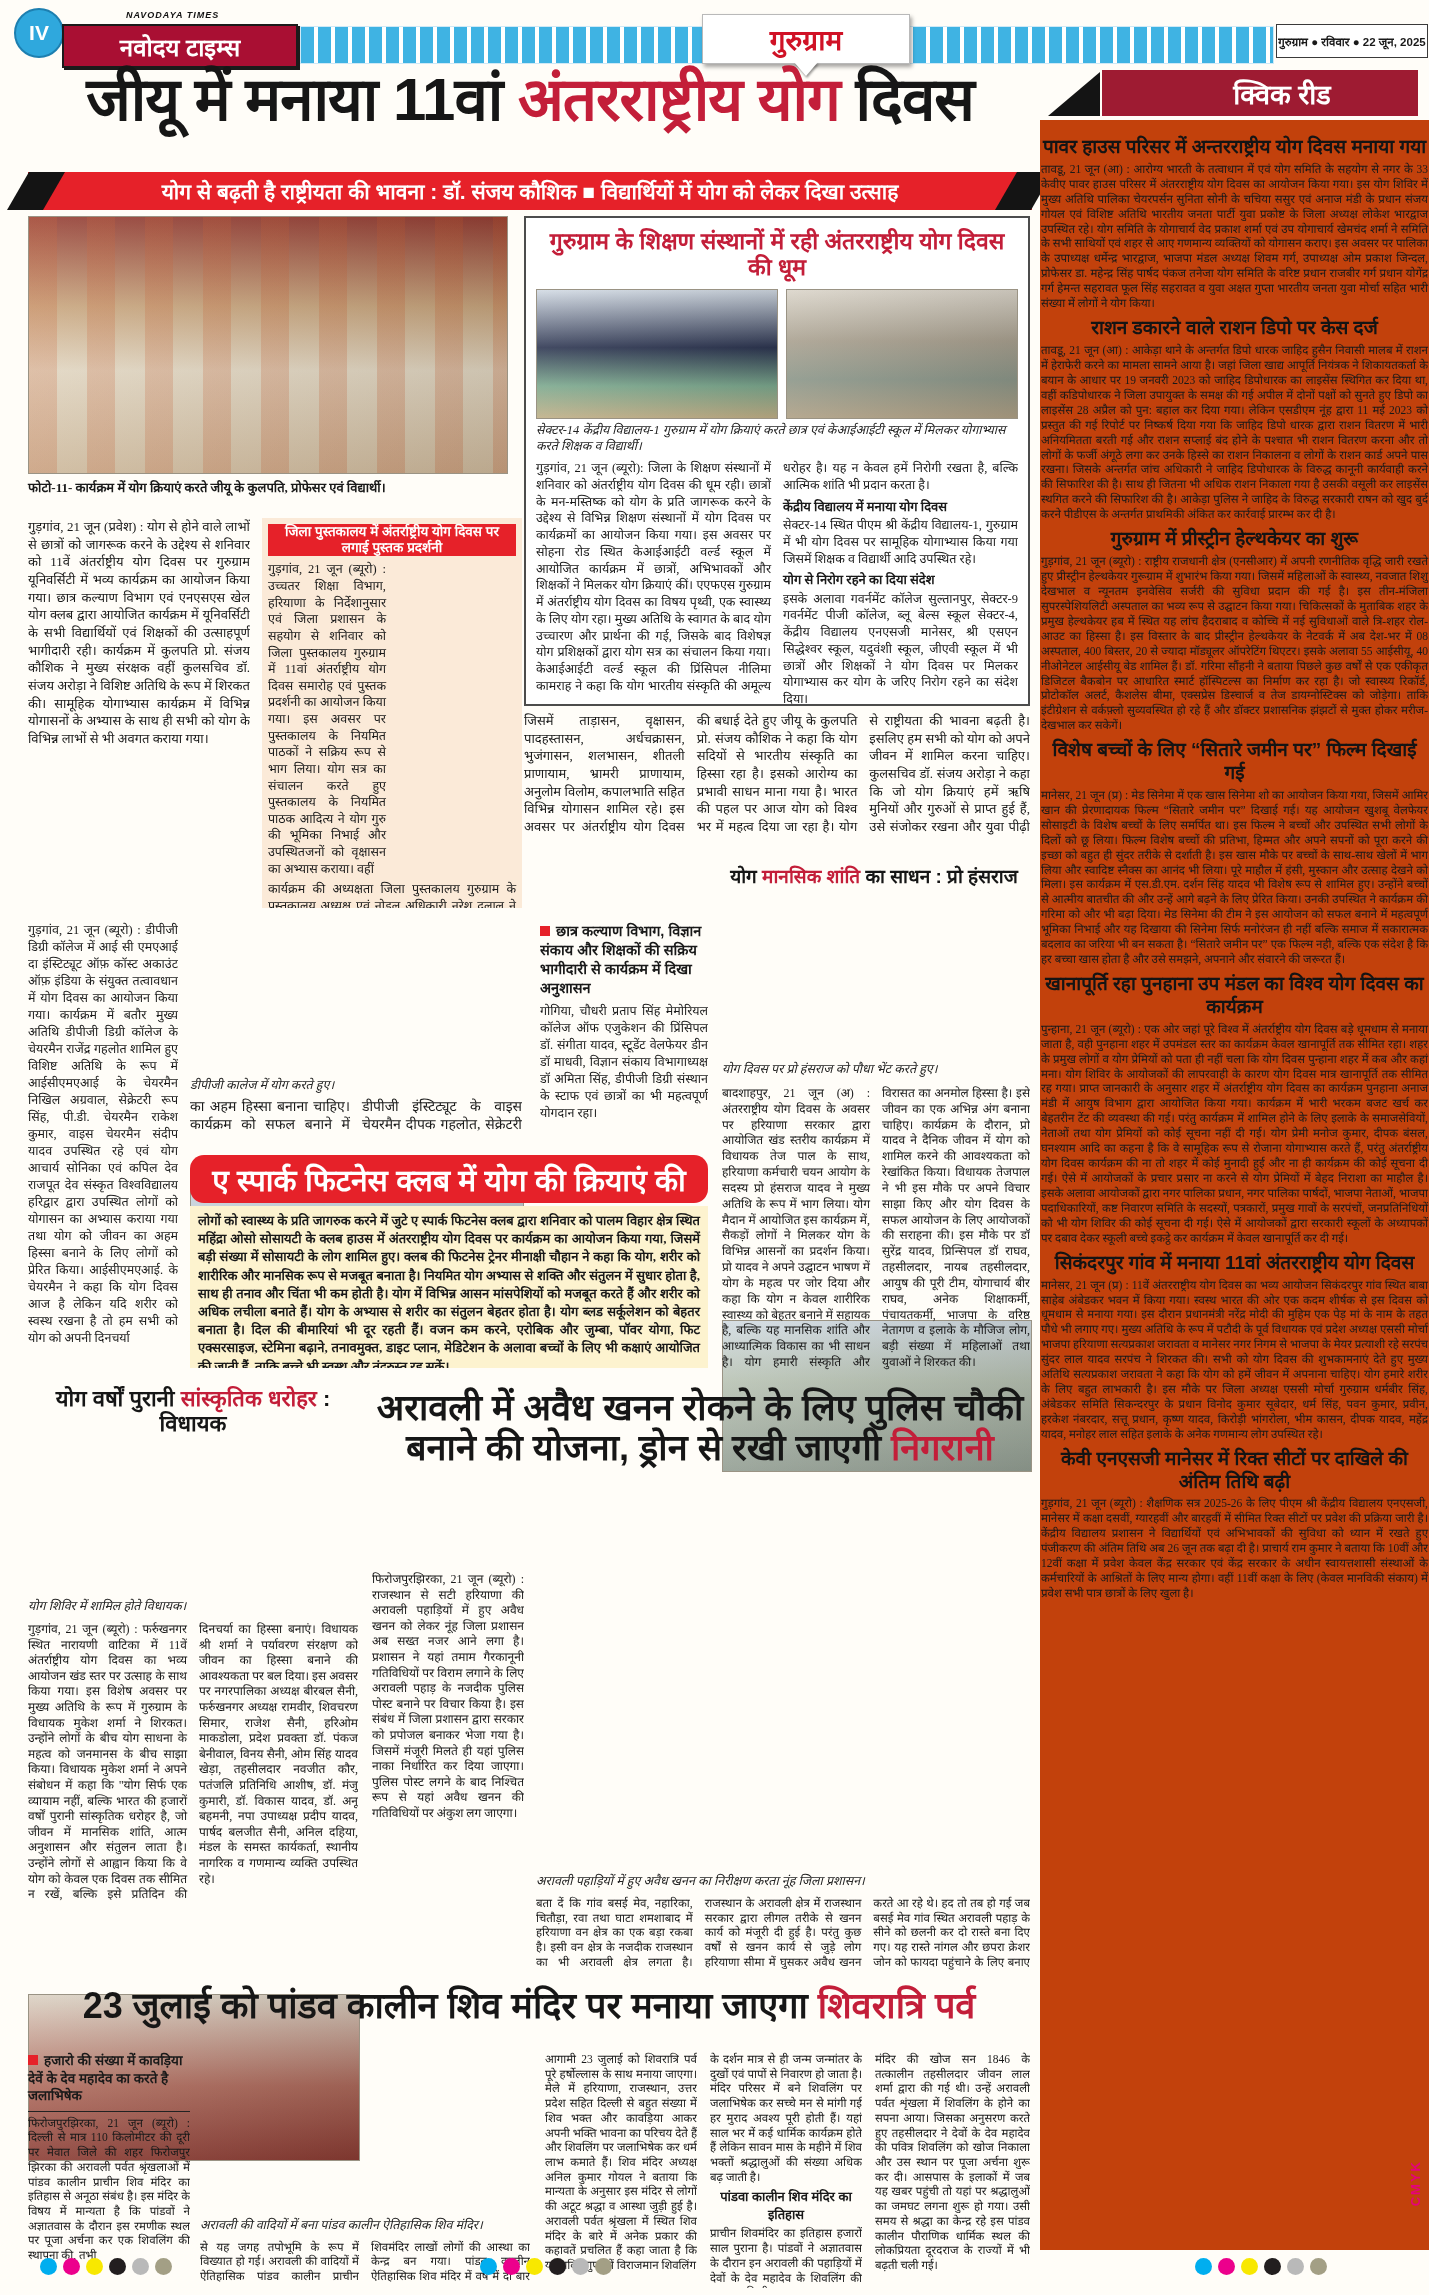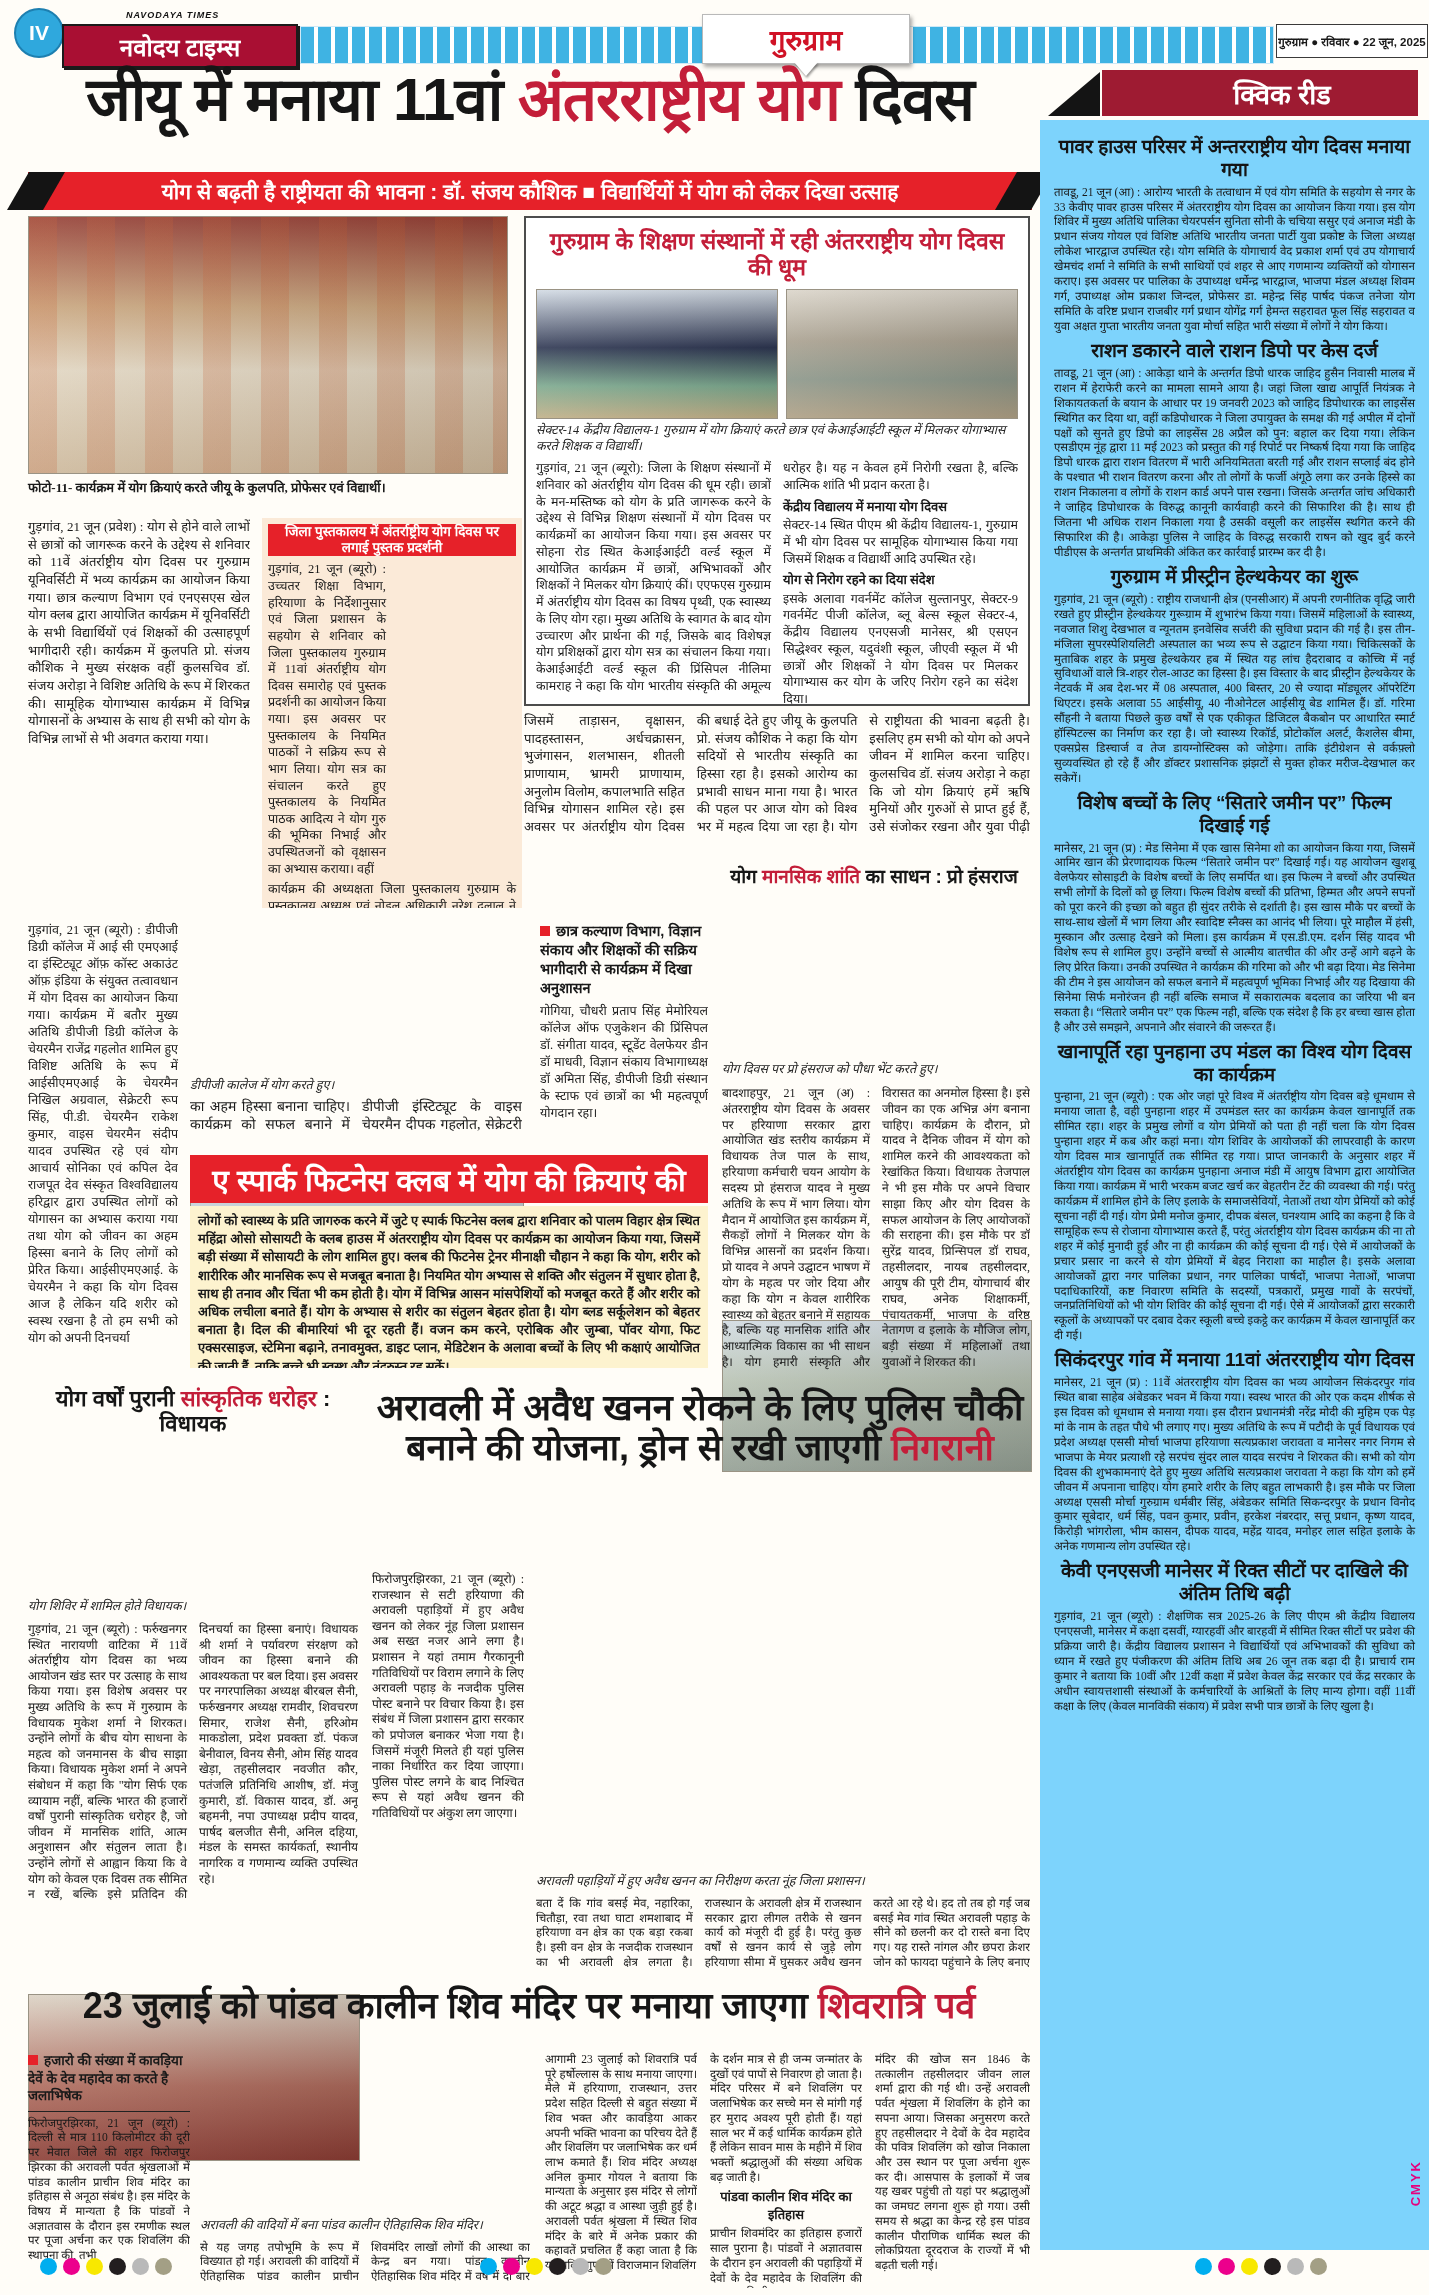--- a/index.html
+++ b/index.html
@@ -47,24 +47,24 @@
   .lib-head{background:#e62129;color:#fff;font-size:13.5px;line-height:1.2;padding:0 5px;text-align:center;}
   .lib-flex{display:flex;gap:6px;margin-top:5px;}
   .lib-txt{font-size:12.5px;line-height:1.33;width:118px;}
   .lib-txt2{font-size:12.5px;line-height:1.33;margin-top:4px;}
   
   .sec-hl{margin:0;text-align:center;color:#161616;}
   
   .bullet-head{font-size:14.5px;line-height:1.3;margin-bottom:6px;}
   .sq{display:inline-block;width:10px;height:10px;background:#e62129;margin-right:6px;}
   
-  .spark-banner{background:#e62129;color:#fff;display:flex;align-items:center;justify-content:center;font-size:30px;}
+  .spark-banner{background:#e62129;color:#fff;display:flex;align-items:center;justify-content:center;font-size:30px;border-radius:14px;}
   .spark-body{background:#fdf3cf;font-weight:bold;font-size:13px;line-height:1.4;padding:6px 8px;box-sizing:border-box;overflow:hidden;}
   
-  .qr-wrap{background:#7dd3fc;box-sizing:border-box;padding:10px 14px;overflow:hidden;}
+  .qr-wrap{background:#c2410c;box-sizing:border-box;padding:10px 1px;overflow:hidden;}
   .qr-head{background:#9e1b32;color:#fff;display:flex;align-items:center;justify-content:center;font-size:27px;padding-left:44px;}
   .qr-tri{width:0;height:0;border-bottom:44px solid #141414;border-left:52px solid transparent;}
   .qr-item h3{margin:6px 0 3px 0;text-align:center;font-size:19px;line-height:1.2;font-family:"Liberation Sans",sans-serif;color:#141414;}
   .qr-item p{margin:0;font-size:11.5px;line-height:1.3;text-align:justify;}
   
   .dot{display:inline-block;width:17px;height:17px;border-radius:50%;margin-right:6px;vertical-align:middle;}
   .cmyk{writing-mode:vertical-rl;transform:rotate(180deg);color:#e6007e;font-family:"Liberation Sans",sans-serif;font-weight:bold;font-size:13px;letter-spacing:2px;}
   .botline{border-top:1.5px solid #222;}
 </style>
 </head>

